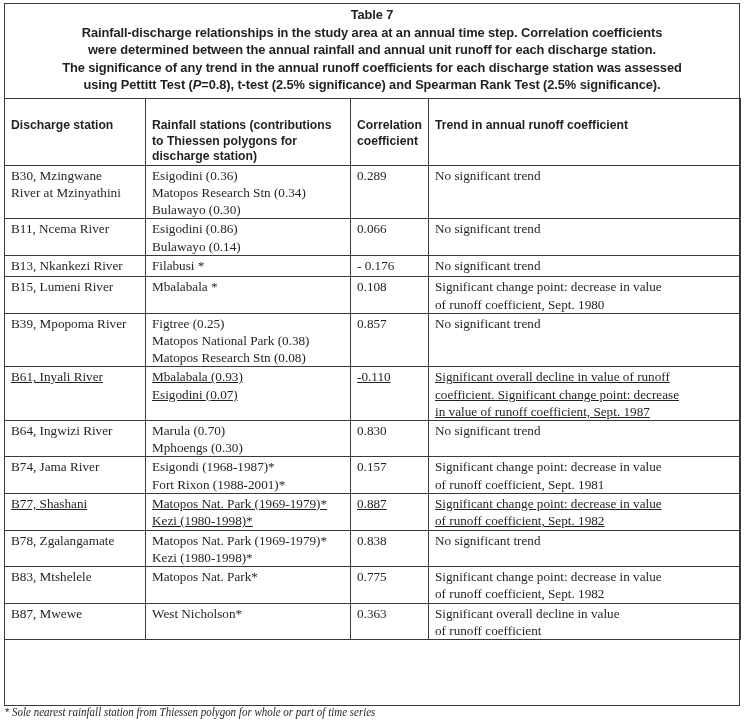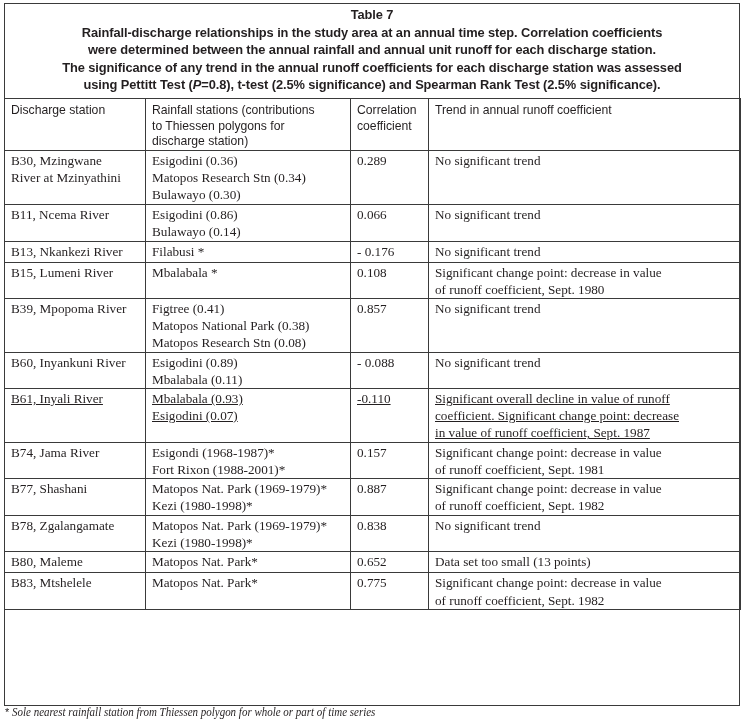--- a/index.html
+++ b/index.html
@@ -21,22 +21,22 @@
   }
   col.c1 { width: 141px; }
   col.c2 { width: 205px; }
   col.c3 { width: 78px; }
   col.c4 { width: 312px; }
   th, td {
     border: 1.5px solid #3a3a3a; vertical-align: top; text-align: left;
     padding: 1px 6px 0 6px; box-sizing: border-box;
   }
   th {
-    font-family: "Liberation Sans", sans-serif; font-weight: normal; font-size: 12.2px;
-    line-height: 15.6px; padding-top: 4px; height: 52px;
+    font-family: "Liberation Sans", sans-serif; font-weight: bold; font-size: 12.2px;
+    line-height: 15.6px; padding-top: 19px; height: 52px;
   }
   td {
     font-family: "Liberation Serif", serif; font-size: 13.2px; line-height: 17.2px;
   }
   td .ln { display: block; white-space: nowrap; }
   .footnote {
     position: absolute; left: 5px; top: 704px; font-family: "Liberation Serif", serif;
     font-style: italic; font-size: 11.8px; line-height: 16px; white-space: nowrap;
     transform: scaleX(0.93); transform-origin: left top;
   }
@@ -137,41 +137,26 @@
         <td>
           <span class="ln">Significant change point: decrease in value</span>
           <span class="ln">of runoff coefficient, Sept. 1980</span>
         </td>
       </tr>
       <tr style="height: 52px; padding-left: 13px;">
         <td>
           <span class="ln">B39, Mpopoma River</span>
         </td>
         <td>
-          <span class="ln">Figtree (0.41)</span>
+          <span class="ln">Figtree (0.25)</span>
           <span class="ln">Matopos National Park (0.38)</span>
           <span class="ln">Matopos Research Stn (0.08)</span>
         </td>
         <td>
           <span class="ln">0.857</span>
-        </td>
-        <td>
-          <span class="ln">No significant trend</span>
-        </td>
-      </tr>
-      <tr style="height: 36px;">
-        <td>
-          <span class="ln">B60, Inyankuni River</span>
-        </td>
-        <td>
-          <span class="ln">Esigodini (0.89)</span>
-          <span class="ln">Mbalabala (0.11)</span>
-        </td>
-        <td>
-          <span class="ln">- 0.088</span>
         </td>
         <td>
           <span class="ln">No significant trend</span>
         </td>
       </tr>
       <tr style="height: 52px; text-decoration: underline;">
         <td>
           <span class="ln">B61, Inyali River</span>
         </td>
         <td>
@@ -180,37 +165,52 @@
         </td>
         <td>
           <span class="ln">-0.110</span>
         </td>
         <td>
           <span class="ln">Significant overall decline in value of runoff</span>
           <span class="ln">coefficient. Significant change point: decrease</span>
           <span class="ln">in value of runoff coefficient, Sept. 1987</span>
         </td>
       </tr>
+      <tr style="height: 36px;">
+        <td>
+          <span class="ln">B64, Ingwizi River</span>
+        </td>
+        <td>
+          <span class="ln">Marula (0.70)</span>
+          <span class="ln">Mphoengs (0.30)</span>
+        </td>
+        <td>
+          <span class="ln">0.830</span>
+        </td>
+        <td>
+          <span class="ln">No significant trend</span>
+        </td>
+      </tr>
       <tr style="height: 35px;">
         <td>
           <span class="ln">B74, Jama River</span>
         </td>
         <td>
           <span class="ln">Esigondi (1968-1987)*</span>
           <span class="ln">Fort Rixon (1988-2001)*</span>
         </td>
         <td>
           <span class="ln">0.157</span>
         </td>
         <td>
           <span class="ln">Significant change point: decrease in value</span>
           <span class="ln">of runoff coefficient, Sept. 1981</span>
         </td>
       </tr>
-      <tr style="height: 37px;">
+      <tr style="height: 37px; text-decoration: underline;">
         <td>
           <span class="ln">B77, Shashani</span>
         </td>
         <td>
           <span class="ln">Matopos Nat. Park (1969-1979)*</span>
           <span class="ln">Kezi (1980-1998)*</span>
         </td>
         <td>
           <span class="ln">0.887</span>
         </td>
@@ -227,45 +227,46 @@
           <span class="ln">Matopos Nat. Park (1969-1979)*</span>
           <span class="ln">Kezi (1980-1998)*</span>
         </td>
         <td>
           <span class="ln">0.838</span>
         </td>
         <td>
           <span class="ln">No significant trend</span>
         </td>
       </tr>
-      <tr style="height: 21px;">
-        <td>
-          <span class="ln">B80, Maleme</span>
+      <tr style="height: 35px;">
+        <td>
+          <span class="ln">B83, Mtshelele</span>
         </td>
         <td>
           <span class="ln">Matopos Nat. Park*</span>
         </td>
         <td>
-          <span class="ln">0.652</span>
-        </td>
-        <td>
-          <span class="ln">Data set too small (13 points)</span>
+          <span class="ln">0.775</span>
+        </td>
+        <td>
+          <span class="ln">Significant change point: decrease in value</span>
+          <span class="ln">of runoff coefficient, Sept. 1982</span>
         </td>
       </tr>
       <tr style="height: 35px;">
         <td>
-          <span class="ln">B83, Mtshelele</span>
-        </td>
-        <td>
-          <span class="ln">Matopos Nat. Park*</span>
-        </td>
-        <td>
-          <span class="ln">0.775</span>
-        </td>
-        <td>
-          <span class="ln">Significant change point: decrease in value</span>
-          <span class="ln">of runoff coefficient, Sept. 1982</span>
+          <span class="ln">B87, Mwewe</span>
+        </td>
+        <td>
+          <span class="ln">West Nicholson*</span>
+        </td>
+        <td>
+          <span class="ln">0.363</span>
+        </td>
+        <td>
+          <span class="ln">Significant overall decline in value</span>
+          <span class="ln">of runoff coefficient</span>
         </td>
       </tr>
     </tbody>
 </table>
 
 <div class="footnote"><span class="star">*</span><span> Sole nearest rainfall station from Thiessen polygon for whole or part of time series</span></div>
 
 </body></html>

